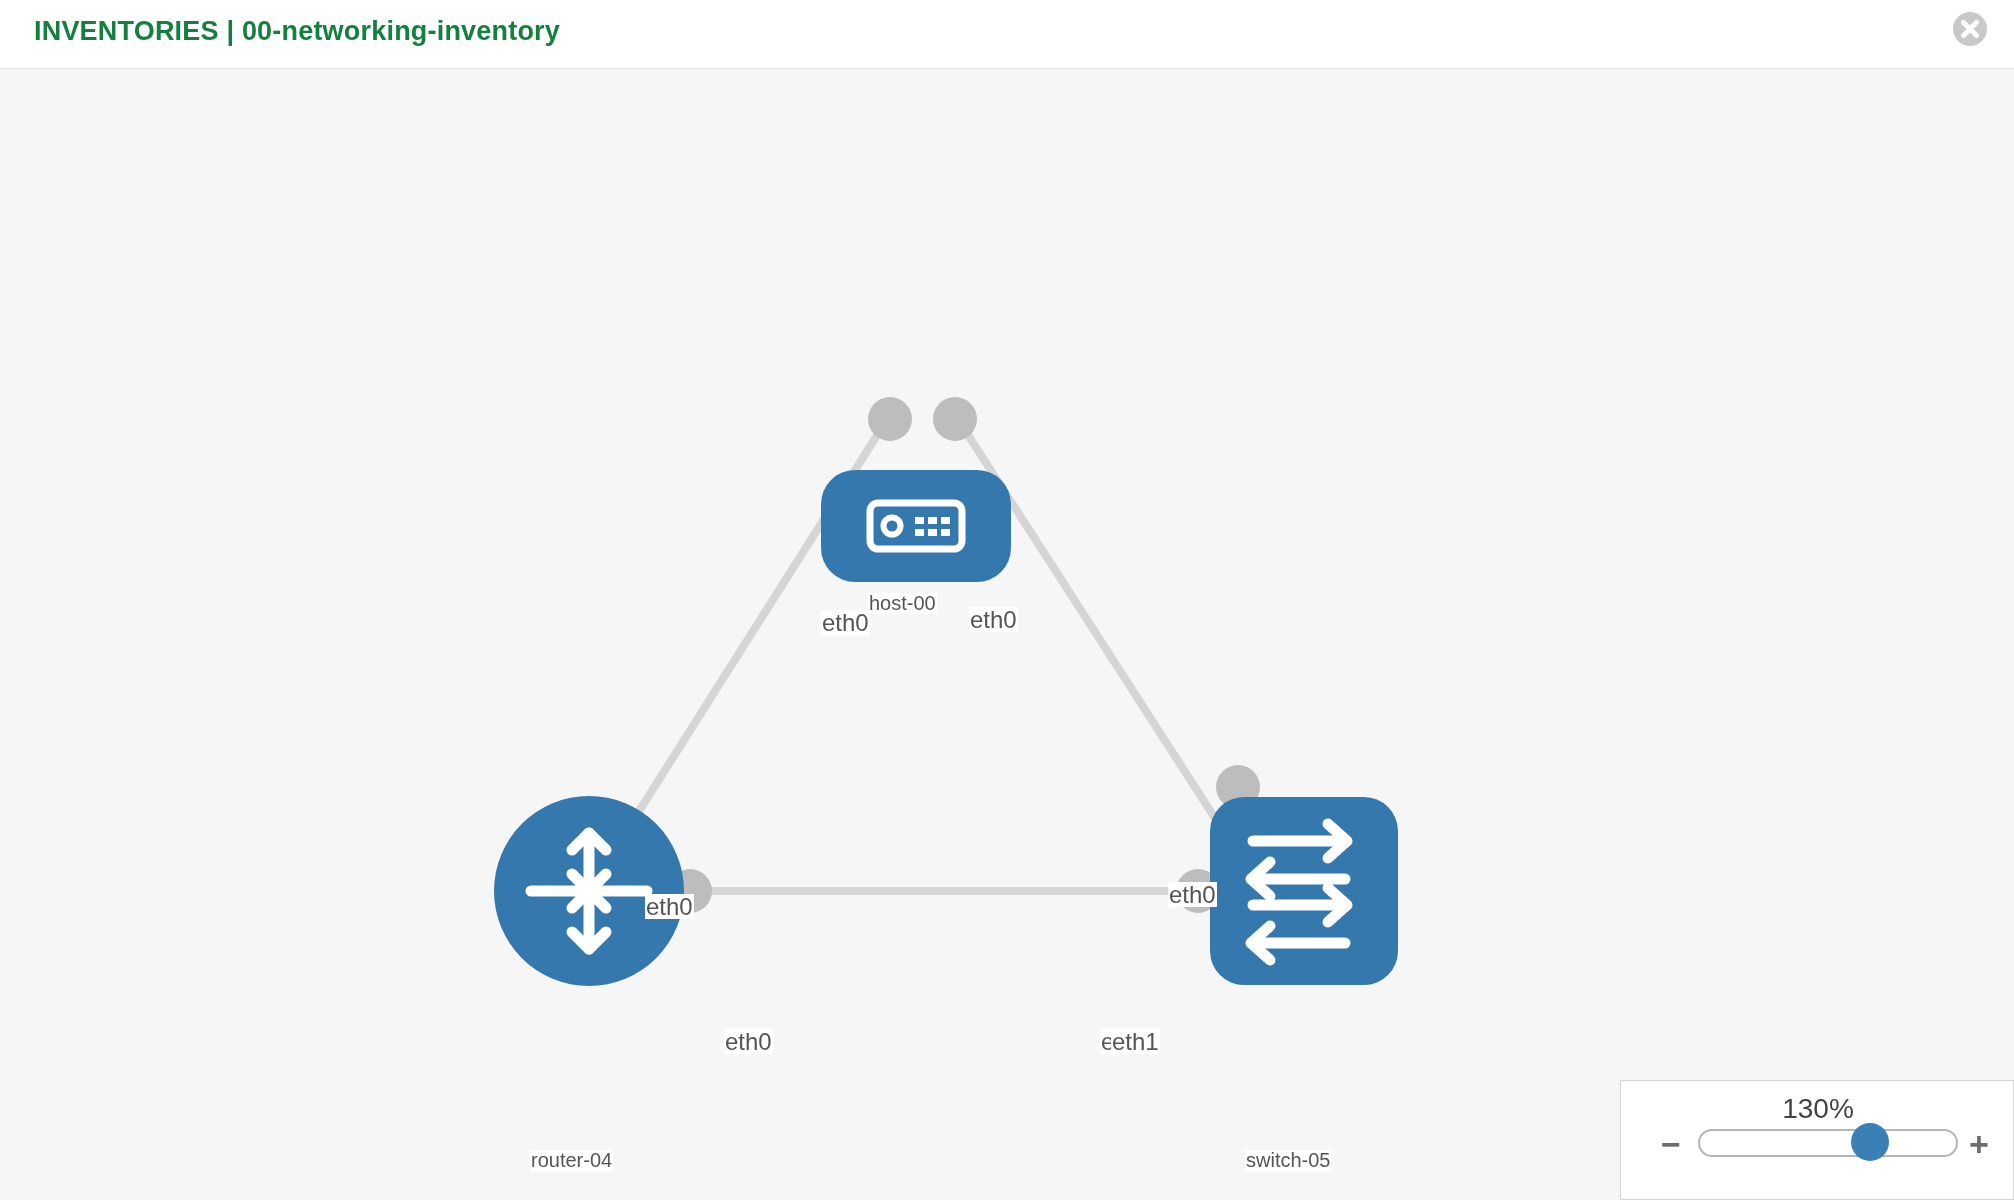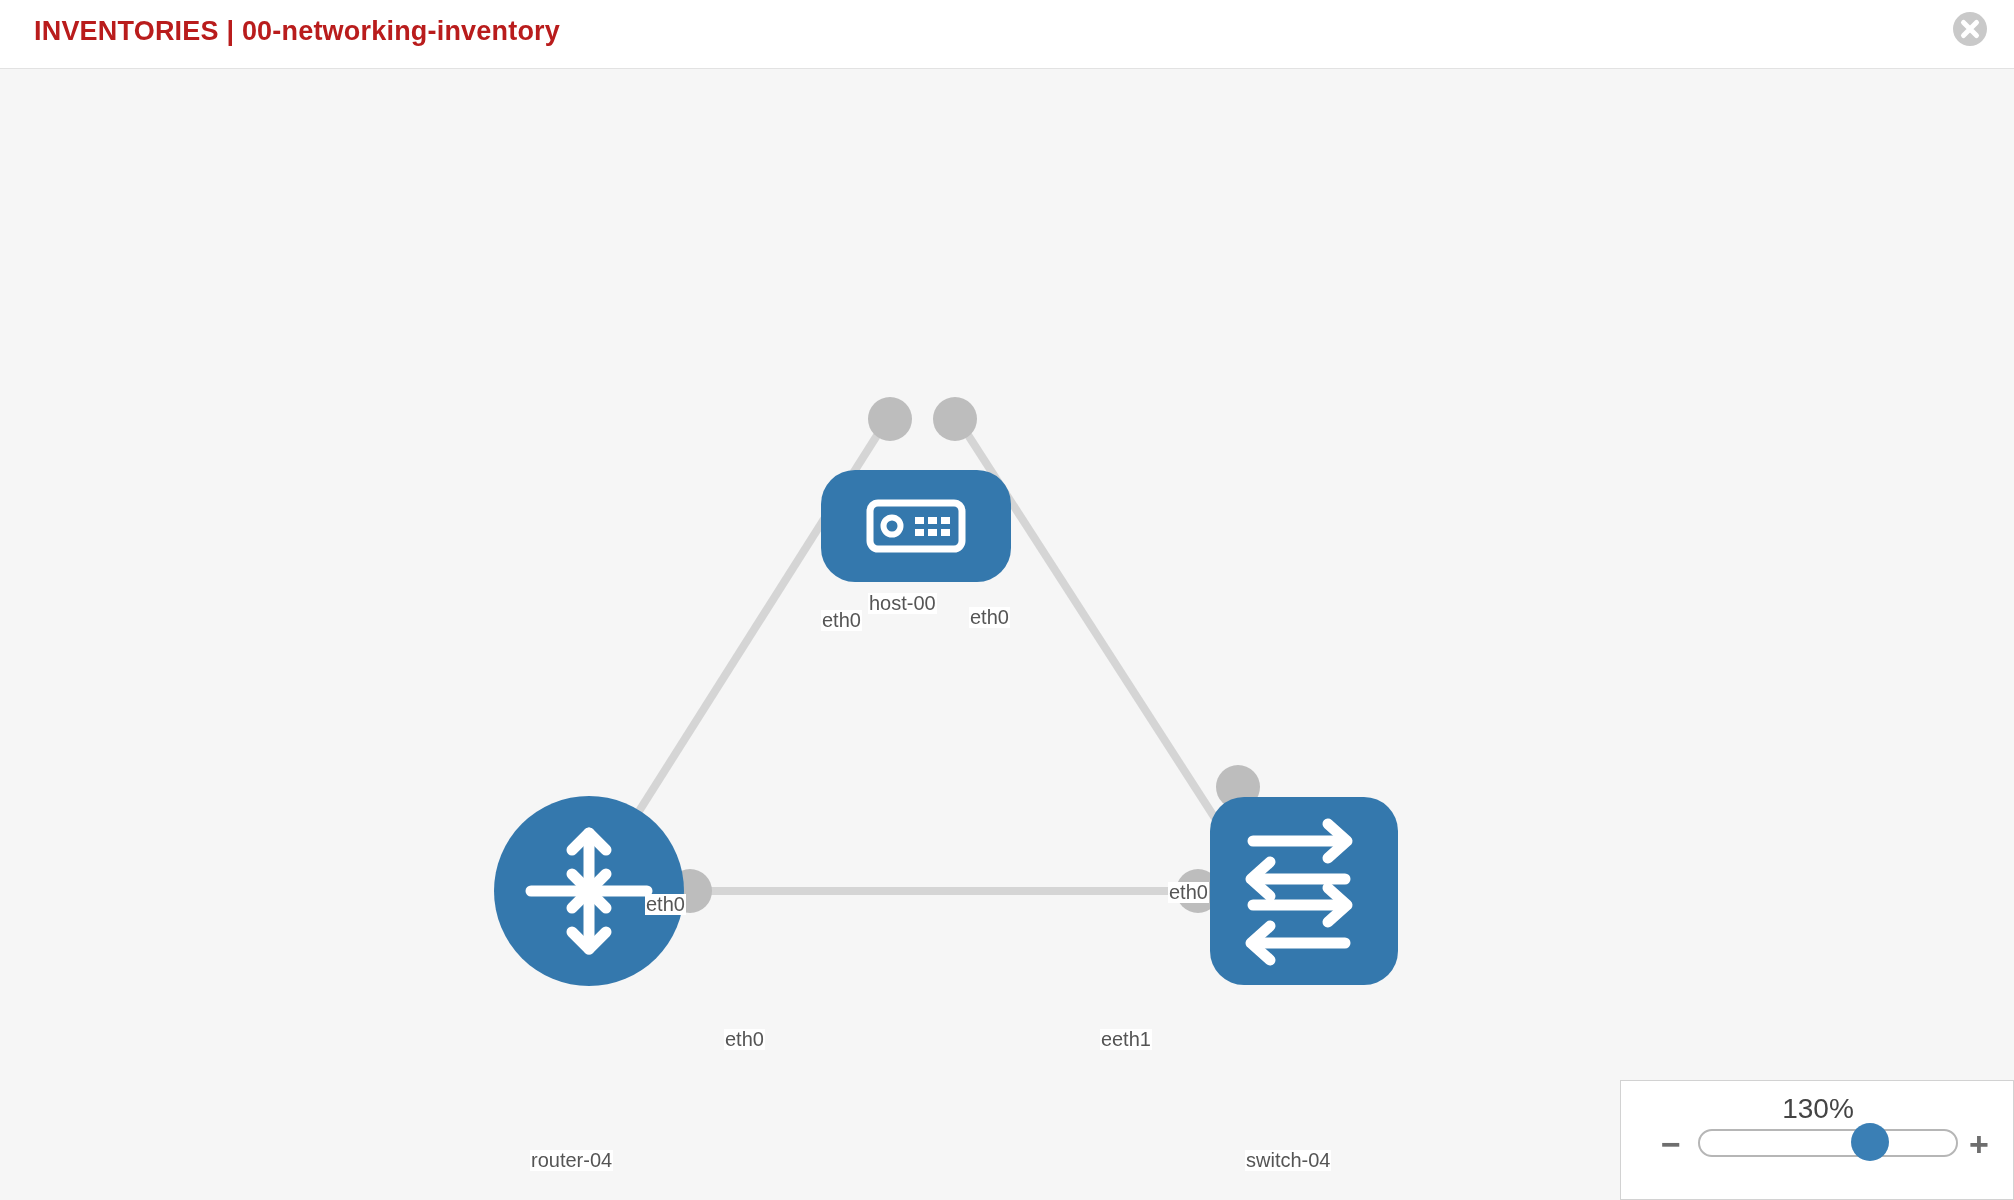--- a/index.html
+++ b/index.html
@@ -24,21 +24,21 @@
     left: 0; top: 0;
     width: 2014px; height: 69px;
     background: #ffffff;
     border-bottom: 1px solid #e2e2e2;
   }
   .header-title {
     position: absolute;
     left: 34px; top: 16px;
     font-size: 27px;
     font-weight: bold;
-    color: #b91c1c;
+    color: #15803d;
     letter-spacing: 0.2px;
     white-space: nowrap;
   }
   .close-btn {
     position: absolute;
     right: 26px; top: 11px;
     width: 36px; height: 36px;
     cursor: pointer;
   }
 
@@ -110,21 +110,21 @@
 
   .node-label {
     position: absolute;
     background: #ffffff;
     color: #555555;
     white-space: nowrap;
     line-height: 1.05;
     padding: 0 1px;
   }
   .node-label.big  { font-size: 20px; text-align: right; }
-  .node-label.link { font-size: 20px; }
+  .node-label.link { font-size: 24px; }
 
   
   .zoom-panel {
     position: absolute;
     left: 1620px; top: 1080px;
     width: 394px; height: 120px;
     background: #ffffff;
     border: 1px solid #d2d2d2;
   }
   .zoom-value {
@@ -247,21 +247,21 @@
     <div class="node-label link" style="left:969px; top:450px;">eth0</div>
 
     <div class="node-label link" style="left:645px; top:737px;">eth0</div>
     <div class="node-label link" style="left:1168px; top:725px;">eth0</div>
 
     <div class="node-label link" style="left:724px; top:872px;">eth0</div>
     <div class="node-label link" style="left:1100px; top:872px;">etl</div>
     <div class="node-label link" style="left:1111px; top:872px;">eth1</div>
 
     <div class="node-label big" style="left:530px; top:993px;">router-04</div>
-    <div class="node-label big" style="left:1245px; top:993px;">switch-04</div>
+    <div class="node-label big" style="left:1245px; top:993px;">switch-05</div>
   </div>
 
   <div class="zoom-panel">
     <div class="zoom-value">130%</div>
     <div class="zoom-minus">−</div>
     <div class="zoom-track"></div>
     <div class="zoom-thumb"></div>
     <div class="zoom-plus">+</div>
   </div>
 

